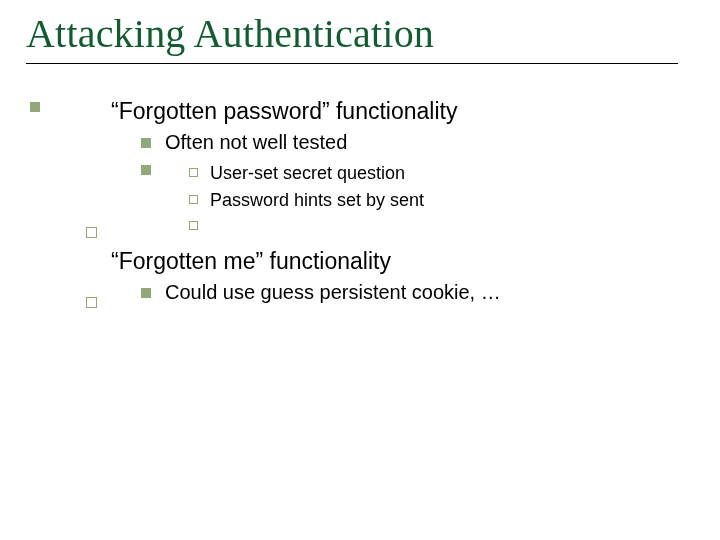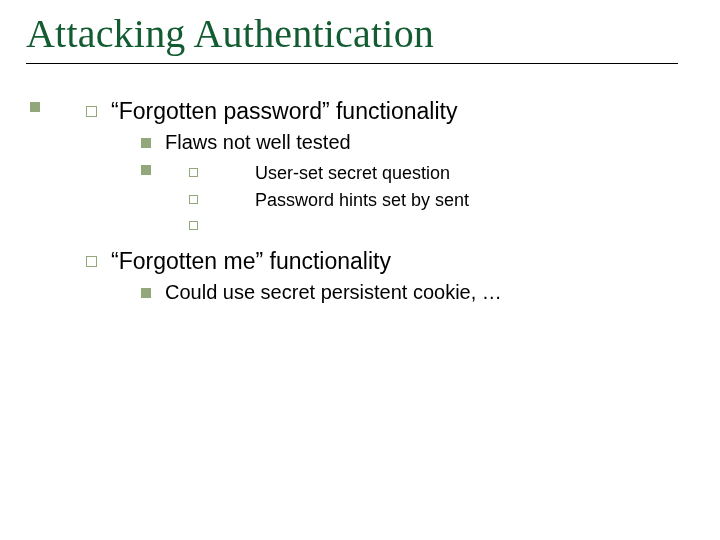--- a/index.html
+++ b/index.html
@@ -52,21 +52,21 @@
   .lvl1 > li { padding-bottom: 12px; }
   .lvl1 .bullet {
     width: 10px; height: 10px;
     background: #92a87b;
     margin-top: 10px;
     margin-right: 16px;
   }
   .lvl1 .txt { font-size: 27px; }
   
   .lvl2 { margin-left: 30px; margin-top: 6px; }
-  .lvl2 > li { padding-bottom: 10px; }
+  .lvl2 > li { padding-bottom: 10px; align-items: flex-end; }
   .lvl2 .bullet {
     width: 9px; height: 9px;
     background: transparent;
     border: 1px solid #92a87b;
     margin-top: 8px;
     margin-right: 14px;
   }
   .lvl2 .txt { font-size: 23px; }
   
   .lvl3 { margin-left: 30px; margin-top: 6px; }
@@ -81,21 +81,21 @@
   
   .lvl4 { margin-left: 24px; margin-top: 4px; }
   .lvl4 > li { padding-bottom: 4px; }
   .lvl4 .bullet {
     width: 7px; height: 7px;
     background: transparent;
     border: 1px solid #92a87b;
     margin-top: 6px;
     margin-right: 12px;
   }
-  .lvl4 .txt { font-size: 18px; line-height: 1.25; margin-left: 45px; }
+  .lvl4 .txt { font-size: 18px; line-height: 1.25; }
 </style>
 </head>
 <body>
 
 <div class="slide">
   <h1 class="title">Attacking Authentication</h1>
   <hr class="rule">
 
   <ul class="lvl1">
     <li>
@@ -104,21 +104,21 @@
 
         <ul class="lvl2">
           <li>
             <span class="bullet"></span>
             <div class="txt">
               <span>“Forgotten password” functionality</span>
 
               <ul class="lvl3">
                 <li>
                   <span class="bullet"></span>
-                  <div class="txt"><span>Flaws not well tested</span></div>
+                  <div class="txt"><span>Often not well tested</span></div>
                 </li>
                 <li>
                   <span class="bullet"></span>
                   <div class="txt">
 
                     <ul class="lvl4">
                       <li>
                         <span class="bullet"></span>
                         <div class="txt"><span>User-set secret question</span></div>
                       </li>
@@ -139,21 +139,21 @@
           </li>
 
           <li>
             <span class="bullet"></span>
             <div class="txt">
               <span>“Forgotten me” functionality</span>
 
               <ul class="lvl3">
                 <li>
                   <span class="bullet"></span>
-                  <div class="txt"><span>Could use secret persistent cookie, …</span></div>
+                  <div class="txt"><span>Could use guess persistent cookie, …</span></div>
                 </li>
               </ul>
 
             </div>
           </li>
         </ul>
 
       </div>
     </li>
   </ul>

